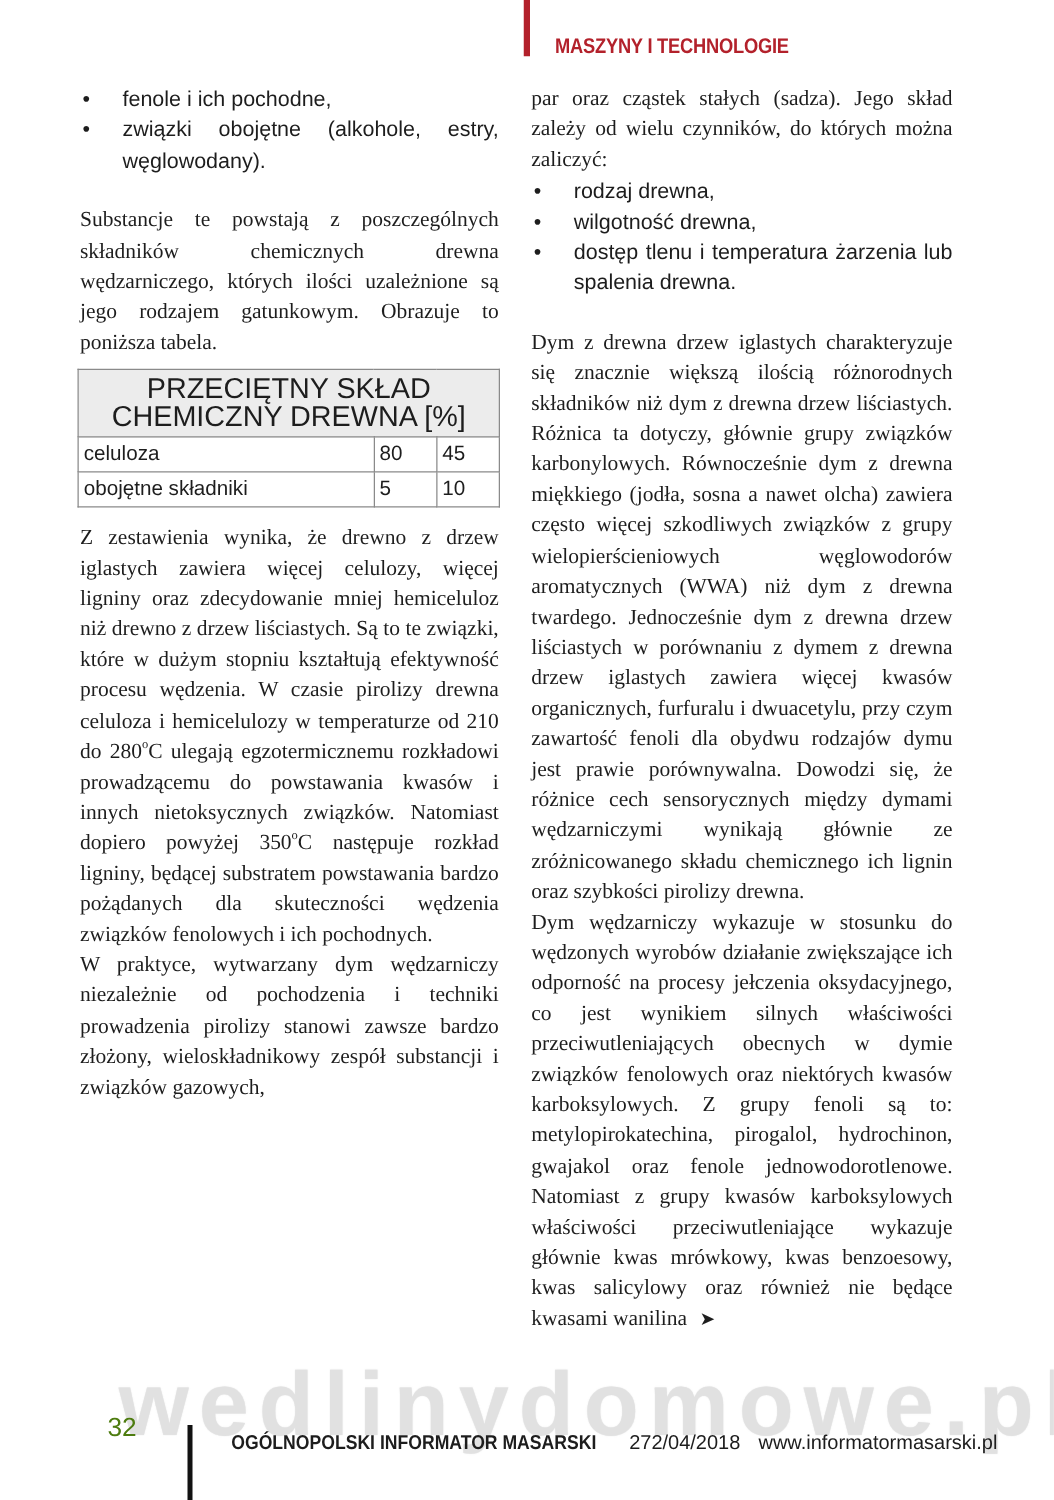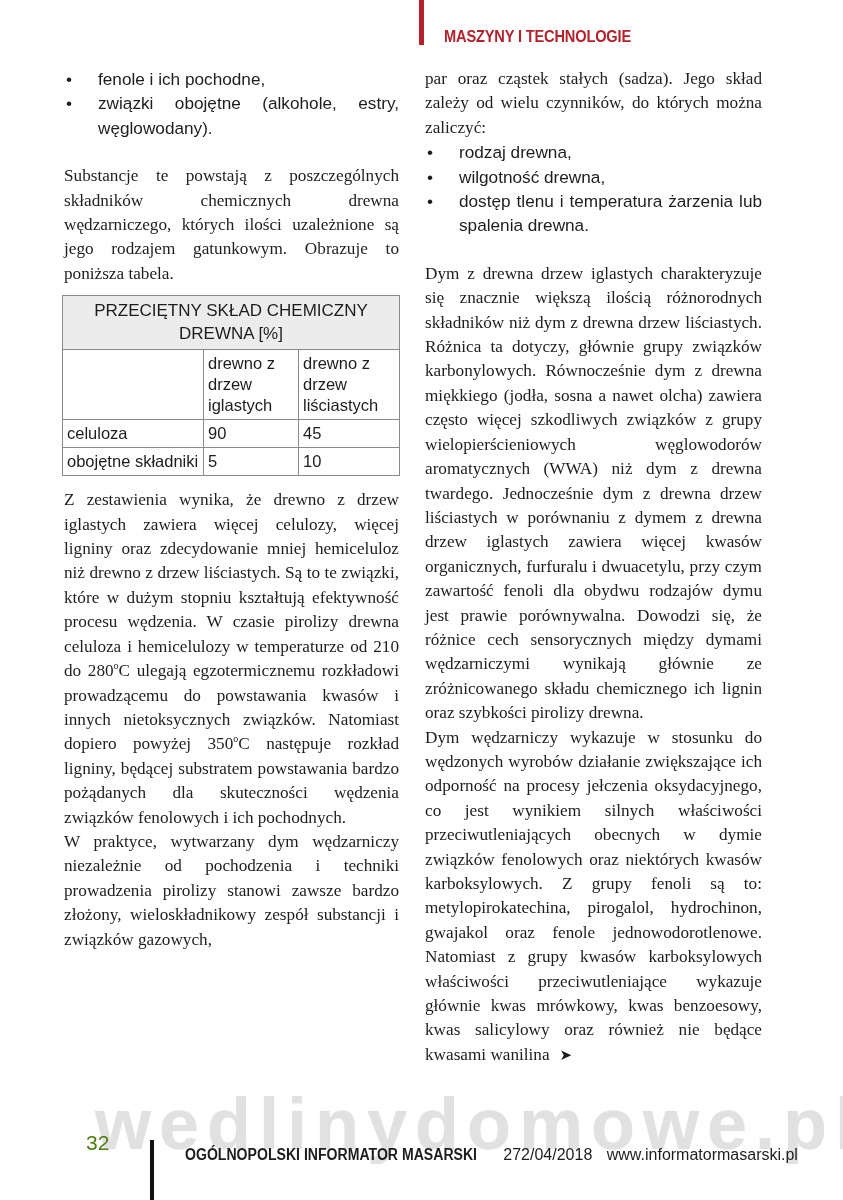--- a/index.html
+++ b/index.html
@@ -11,21 +11,21 @@
   .col { position:absolute; font-size:17.2px; line-height:24.4px; text-align:justify; }
   .col-left { left:64px; top:67px; width:335px; }
   .col-right { left:425px; top:67px; width:337px; }
   p { margin:0;font-family:Liberation Serif, serif; }
   .bullets { list-style:none; margin:0; padding:0; }
   .bullets li { position:relative; padding-left:34px; text-align:justify; }
   .bullets li .dot { position:absolute; left:2px; top:0; }
   .gap { height:24px; }
   table.comp { border-collapse:collapse; width:338px; margin:9px 0 12px -2px; font-size:16.5px; line-height:21px; }
   table.comp td { border:1px solid #8a8a8a; padding:3px 4px; vertical-align:middle; text-align:left; }
-  table.comp td.title { background:#ececec; text-align:center; font-size:17px; line-height:23px; padding:3px 4px 4px; }
+  table.comp td.title { background:#ececec; text-align:center; font-size:23px; line-height:23px; padding:3px 4px 4px; }
   table.comp tr.head td { vertical-align:top; background:#ffffff; }
   table.comp td.c0 { width:132px; }
   table.comp td.c1 { width:86px; }
   sup { font-size:10px; vertical-align:top; line-height:14px; }
   .arrow { font-size:15px; margin-left:10px; }
   .watermark { position:absolute; left:95px; top:1083px; font-family:"Liberation Sans", sans-serif; font-weight:bold;
                font-size:72px; color:rgba(225,225,225,0.85); letter-spacing:8px; white-space:nowrap;
                text-shadow:0 0 1px rgba(180,180,180,0.4); }
   .page-num { position:absolute; left:86px; top:1131px; font-size:21px; color:#4d7c0f; }
   .black-bar { position:absolute; left:150px; top:1140px; width:4px; height:60px; background:#111; }
@@ -46,28 +46,23 @@
     <li><span class="dot">•</span><span>związki obojętne (alkohole, estry, węglowodany).</span></li>
   </ul>
   <div class="gap"></div>
   <p>Substancje te powstają z poszczególnych składników chemicznych drewna wędzarniczego, których ilości uzależnione są jego rodzajem gatunkowym. Obrazuje to poniższa tabela.</p>
 
   <table class="comp">
     <tbody>
         <tr>
       <td class="title" colspan="3">PRZECIĘTNY SKŁAD CHEMICZNY DREWNA [%]</td>
     </tr>
-    <tr class="head">
-      <td class="c0"></td>
-      <td class="c1">drewno z drzew iglastych</td>
-      <td>drewno z drzew liściastych</td>
-    </tr>
     <tr>
       <td>celuloza</td>
-      <td>90</td>
+      <td>80</td>
       <td>45</td>
     </tr>
     <tr>
       <td>obojętne składniki</td>
       <td>5</td>
       <td>10</td>
     </tr>
   </tbody>
     </table>
 

